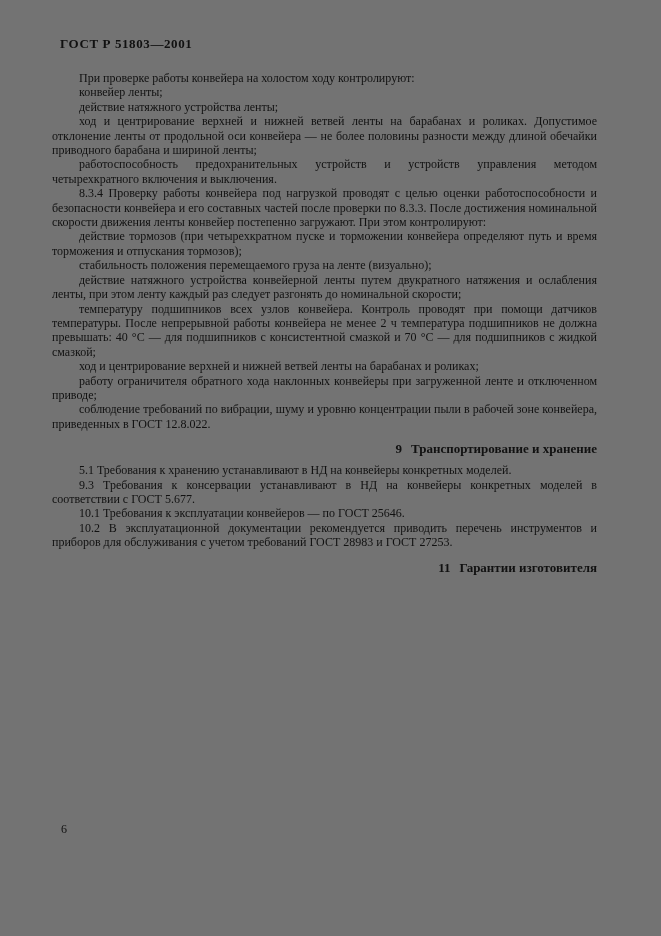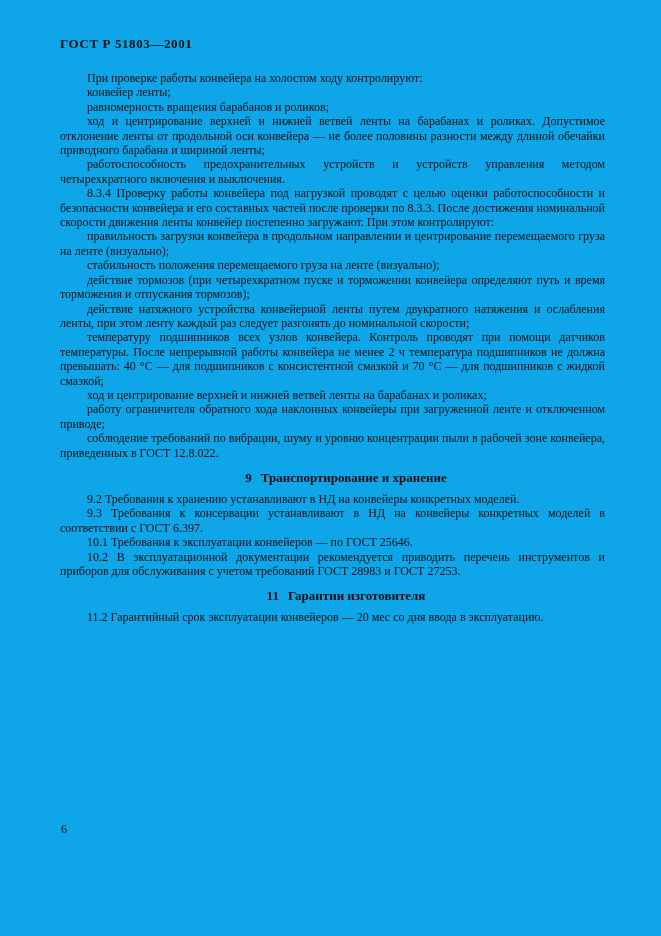--- a/index.html
+++ b/index.html
@@ -4,54 +4,54 @@
 <style>
   html, body {
     margin: 0;
     padding: 0;
     background: #ffffff;
   }
   .page {
     position: relative;
     width: 661px;
     height: 936px;
-    background: #0ea5e9;
+    background: #737373;
     color: #111111;
     font-family: "Liberation Serif", "DejaVu Serif", serif;
     overflow: hidden;
   }
   .doc-header {
     position: absolute;
     left: 60px;
     top: 36px;
     font-size: 13px;
     font-weight: bold;
     letter-spacing: 0.6px;
     white-space: nowrap;
   }
   .doc-body {
     position: absolute;
-    left: 60px;
+    left: 52px;
     top: 71px;
     width: 545px;
     font-size: 12px;
     line-height: 14.4px;
     text-align: justify;
   }
   .doc-body p.para {
     margin: 0;
     text-indent: 27px;
   }
   .doc-body h3.sec-h {
     margin: 10px 0 7px 0;
     padding-left: 27px;
     font-size: 13px;
     line-height: 15px;
     font-weight: bold;
-    text-align: center;
+    text-align: right;
     text-indent: 0;
   }
   .doc-body h3.sec-h .sec-num {
     margin-right: 9px;
   }
   .page-num {
     position: absolute;
     left: 61px;
     top: 822px;
     font-size: 12px;
@@ -59,35 +59,33 @@
 </style>
 </head>
 <body>
 
 <div class="page">
   <div class="doc-header">ГОСТ Р 51803—2001</div>
 
   <div class="doc-body">
       <p class="para">При проверке работы конвейера на холостом ходу контролируют:</p>
       <p class="para">конвейер ленты;</p>
-      <p class="para">равномерность вращения барабанов и роликов;</p>
+      <p class="para">действие натяжного устройства ленты;</p>
       <p class="para">ход и центрирование верхней и нижней ветвей ленты на барабанах и роликах. Допустимое отклонение ленты от продольной оси конвейера — не более половины разности между длиной обечайки приводного барабана и шириной ленты;</p>
       <p class="para">работоспособность предохранительных устройств и устройств управления методом четырехкратного включения и выключения.</p>
       <p class="para">8.3.4 Проверку работы конвейера под нагрузкой проводят с целью оценки работоспособности и безопасности конвейера и его составных частей после проверки по 8.3.3. После достижения номинальной скорости движения ленты конвейер постепенно загружают. При этом контролируют:</p>
-      <p class="para">правильность загрузки конвейера в продольном направлении и центрирование перемещаемого груза на ленте (визуально);</p>
+      <p class="para">действие тормозов (при четырехкратном пуске и торможении конвейера определяют путь и время торможения и отпускания тормозов);</p>
       <p class="para">стабильность положения перемещаемого груза на ленте (визуально);</p>
-      <p class="para">действие тормозов (при четырехкратном пуске и торможении конвейера определяют путь и время торможения и отпускания тормозов);</p>
       <p class="para">действие натяжного устройства конвейерной ленты путем двукратного натяжения и ослабления ленты, при этом ленту каждый раз следует разгонять до номинальной скорости;</p>
       <p class="para">температуру подшипников всех узлов конвейера. Контроль проводят при помощи датчиков температуры. После непрерывной работы конвейера не менее 2 ч температура подшипников не должна превышать: 40 °С — для подшипников с консистентной смазкой и 70 °С — для подшипников с жидкой смазкой;</p>
       <p class="para">ход и центрирование верхней и нижней ветвей ленты на барабанах и роликах;</p>
       <p class="para">работу ограничителя обратного хода наклонных конвейеры при загруженной ленте и отключенном приводе;</p>
       <p class="para">соблюдение требований по вибрации, шуму и уровню концентрации пыли в рабочей зоне конвейера, приведенных в ГОСТ 12.8.022.</p>
       <h3 class="sec-h"><span class="sec-num">9</span><span class="sec-title">Транспортирование и хранение</span></h3>
-      <p class="para">9.2 Требования к хранению устанавливают в НД на конвейеры конкретных моделей.</p>
-      <p class="para">9.3 Требования к консервации устанавливают в НД на конвейеры конкретных моделей в соответствии с ГОСТ 6.397.</p>
+      <p class="para">5.1 Требования к хранению устанавливают в НД на конвейеры конкретных моделей.</p>
+      <p class="para">9.3 Требования к консервации устанавливают в НД на конвейеры конкретных моделей в соответствии с ГОСТ 5.677.</p>
       <p class="para">10.1 Требования к эксплуатации конвейеров — по ГОСТ 25646.</p>
       <p class="para">10.2 В эксплуатационной документации рекомендуется приводить перечень инструментов и приборов для обслуживания с учетом требований ГОСТ 28983 и ГОСТ 27253.</p>
       <h3 class="sec-h"><span class="sec-num">11</span><span class="sec-title">Гарантии изготовителя</span></h3>
-      <p class="para">11.2 Гарантийный срок эксплуатации конвейеров — 20 мес со дня ввода в эксплуатацию.</p>
     </div>
 
   <div class="page-num">6</div>
 </div>
 
 </body></html>

